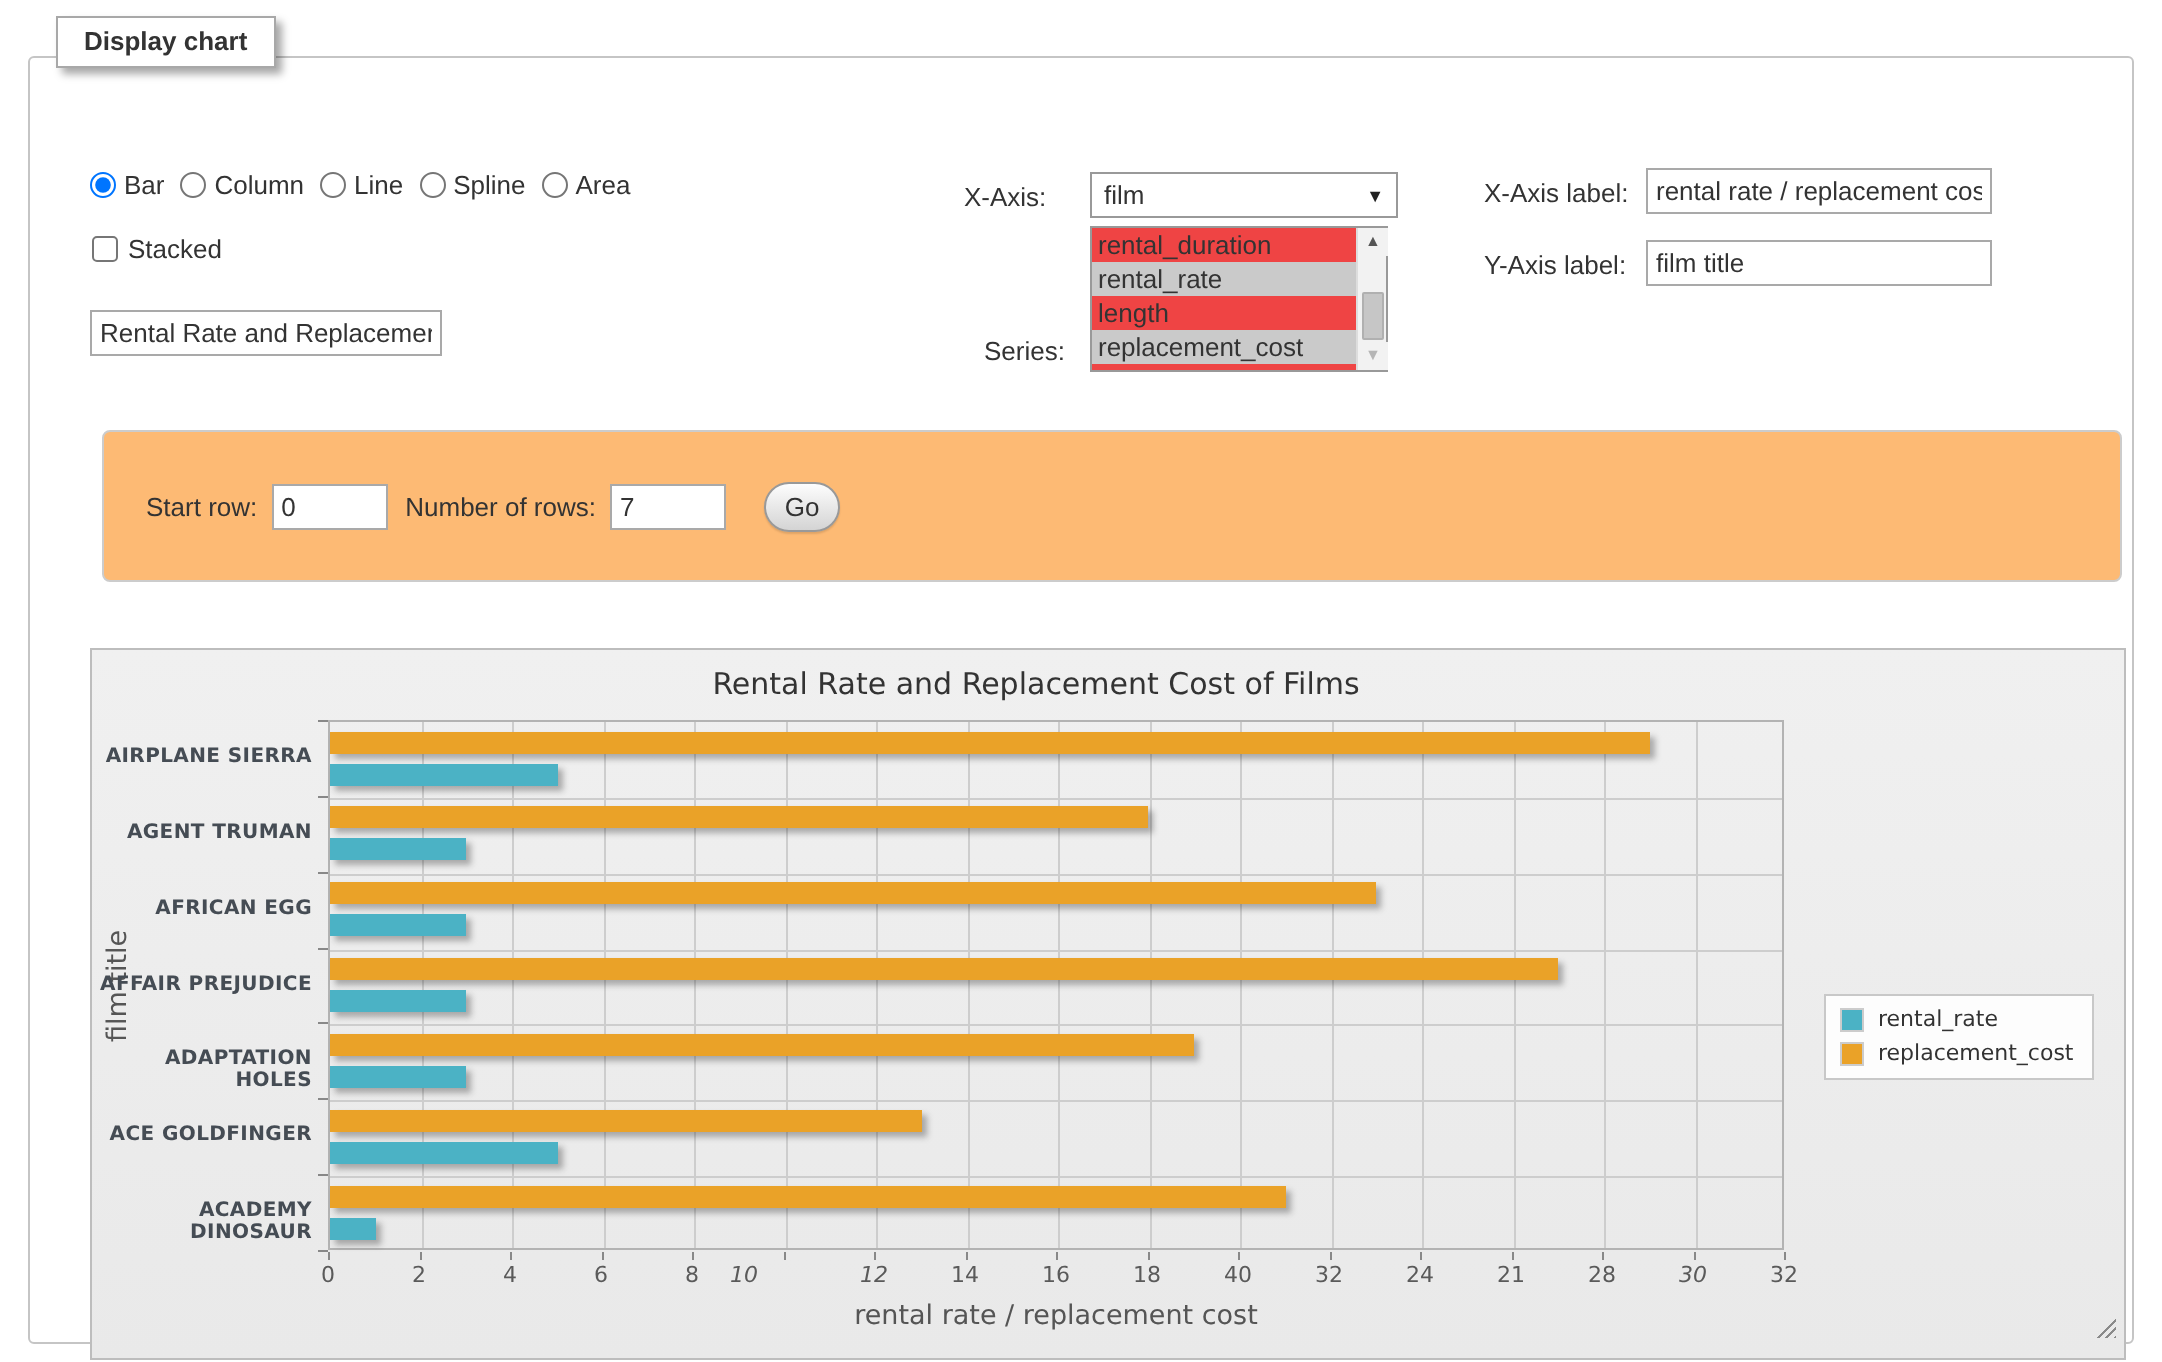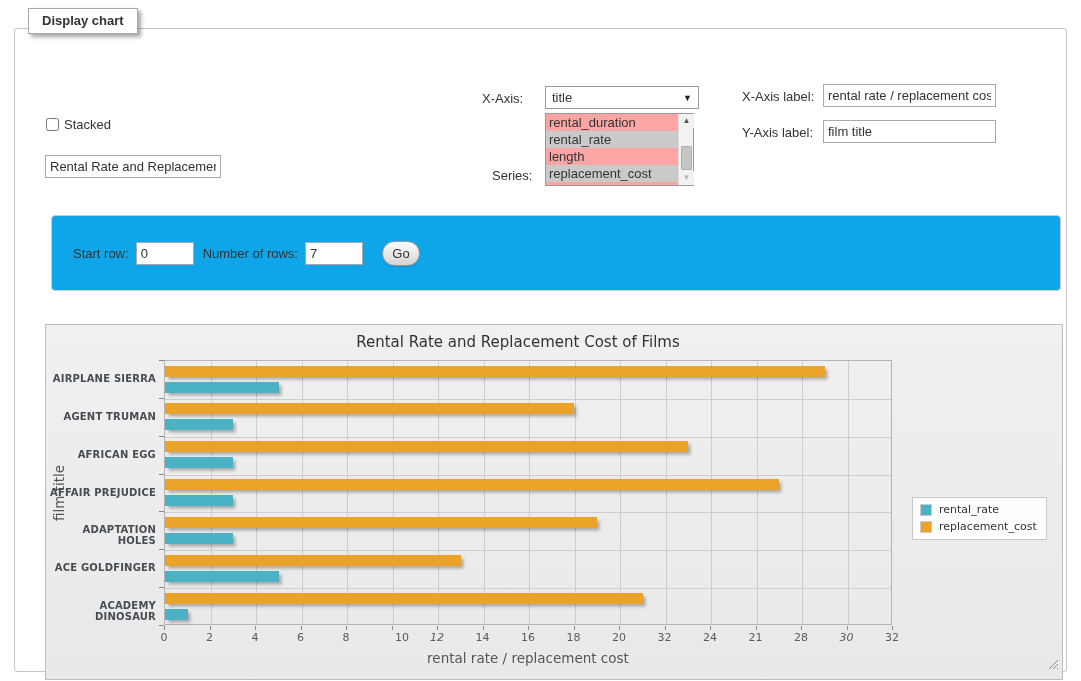--- a/index.html
+++ b/index.html
@@ -29,38 +29,38 @@
   .series-lbl { left:477px; top:139px; }
   .xaxislabel-lbl { left:727px; top:60px; }
   .yaxislabel-lbl { left:727px; top:96px; }
 
   .selectbox { position:absolute; left:530px; top:57px; width:154px; height:23px; border:1px solid #999;
            background:#fff; display:flex; align-items:center; padding:0 6px; cursor:default; }
   .selectbox .sel-text { flex:1; }
   .selectbox .sel-arrow { font-size:9px; color:#222; }
 
   .listbox { position:absolute; left:530px; top:84px; width:149px; height:73px; border:1px solid #999;
-           background:#fca5a5; display:flex; }
+           background:#ef4444; display:flex; }
   .list-opts { flex:1; overflow:hidden; }
   .list-opt { height:17px; line-height:17px; padding:0 3px; white-space:nowrap; }
   .list-opt.selected { background:#cacaca; }
   .sbar { width:15px; background:#f2f2f2; border-left:1px solid #ddd; position:relative; }
   .sbar .arr { position:absolute; left:0; width:15px; height:14px; text-align:center; font-size:8px;
            line-height:14px; color:#555; background:#f2f2f2; }
   .sbar .arr.up { top:0; }
   .sbar .arr.down { bottom:0; color:#b5b5b5; }
   .sbar .thumb { position:absolute; left:2px; top:32px; width:11px; height:24px; background:#c6c6c6;
            border:1px solid #b0b0b0; border-radius:1px; }
 
   .axis-input { position:absolute; width:173px; }
   .x-axis-input { left:808px; top:55px; }
   .y-axis-input { left:808px; top:91px; }
 
   .rows-panel { position:absolute; left:36px; top:186px; width:1010px; height:76px;
-           background:#0ea5e9; border:1px solid #ccc; border-radius:4px; }
+           background:#fdba74; border:1px solid #ccc; border-radius:4px; }
   .rows-panel .row { position:absolute; left:21px; top:25px; display:flex; align-items:center; }
   .rows-panel input { width:58px; margin-left:7px; }
   .rows-panel .nlbl { margin-left:9px; }
   .go-btn { margin-left:19px; width:38px; height:25px; border:1px solid #999; border-radius:13px;
            background:linear-gradient(#fdfdfd,#d4d4d4); font-family:"Liberation Sans",sans-serif;
            font-size:13px; color:#333; cursor:pointer; box-shadow:0 1px 1px rgba(0,0,0,0.12); }
 
   
   .chart { position:absolute; left:30px; top:295px; width:1018px; height:356px;
            background:linear-gradient(#f0f0f0,#e9e9e9); border:1px solid #bdbdbd;
@@ -90,31 +90,53 @@
   .resize-handle { position:absolute; right:4px; bottom:10px; width:11px; height:11px;
            background:repeating-linear-gradient(315deg, #8a8a8a 0 1px, transparent 1px 3px);
            clip-path:polygon(100% 0, 100% 100%, 0 100%); cursor:nwse-resize; }
 </style>
 </head>
 <body>
 
 <div class="page">
   <div class="frame">
 
+    <div class="radio-row">
+        <label>
+          <input type="radio" name="charttype" checked="" style="">
+          <span>Bar</span>
+        </label>
+        <label>
+          <input type="radio" name="charttype" style="">
+          <span>Column</span>
+        </label>
+        <label>
+          <input type="radio" name="charttype" style="">
+          <span>Line</span>
+        </label>
+        <label>
+          <input type="radio" name="charttype" style="">
+          <span>Spline</span>
+        </label>
+        <label>
+          <input type="radio" name="charttype" style="">
+          <span>Area</span>
+        </label>
+      </div>
 
     <div class="stacked-row">
       <input type="checkbox" style="">
       <span>Stacked</span>
     </div>
 
     <input type="text" class="title-input" value="Rental Rate and Replacement Cost of Films" style="">
 
     <span class="lbl xaxis-lbl">X-Axis:</span>
     <div class="selectbox">
-      <span class="sel-text">title</span>
+      <span class="sel-text">film</span>
       <span class="sel-arrow">▼</span>
     </div>
 
     <span class="lbl series-lbl">Series:</span>
     <div class="listbox">
       <div class="list-opts">
           <div class="list-opt">rental_duration</div>
           <div class="list-opt selected">rental_rate</div>
           <div class="list-opt">length</div>
           <div class="list-opt selected">replacement_cost</div>
@@ -198,31 +220,31 @@
         <div class="xtick-label" style="left: 101px;">0</div>
         <div class="xtick-mark" style="left: 163.5px;"></div>
         <div class="xtick-label" style="left: 146.5px;">2</div>
         <div class="xtick-mark" style="left: 209px;"></div>
         <div class="xtick-label" style="left: 192px;">4</div>
         <div class="xtick-mark" style="left: 254.5px;"></div>
         <div class="xtick-label" style="left: 237.5px;">6</div>
         <div class="xtick-mark" style="left: 300px;"></div>
         <div class="xtick-label" style="left: 283px;">8</div>
         <div class="xtick-mark" style="left: 345.5px;"></div>
-        <div class="xtick-label" style="left: 339px;">10</div>
+        <div class="xtick-label" style="left: 309px; font-style: italic;">10</div>
         <div class="xtick-mark" style="left: 391px;"></div>
         <div class="xtick-label" style="left: 374px; font-style: italic;">12</div>
         <div class="xtick-mark" style="left: 436.5px;"></div>
         <div class="xtick-label" style="left: 419.5px; text-align: center;">14</div>
         <div class="xtick-mark" style="left: 482px;"></div>
         <div class="xtick-label" style="left: 465px;">16</div>
         <div class="xtick-mark" style="left: 527.5px;"></div>
         <div class="xtick-label" style="left: 510.5px;">18</div>
         <div class="xtick-mark" style="left: 573px;"></div>
-        <div class="xtick-label" style="left: 556px;">20</div>
+        <div class="xtick-label" style="left: 556px;">40</div>
         <div class="xtick-mark" style="left: 618.5px;"></div>
         <div class="xtick-label" style="left: 601.5px;">32</div>
         <div class="xtick-mark" style="left: 664px;"></div>
         <div class="xtick-label" style="left: 647px;">24</div>
         <div class="xtick-mark" style="left: 709.5px;"></div>
         <div class="xtick-label" style="left: 692.5px;">21</div>
         <div class="xtick-mark" style="left: 755px;"></div>
         <div class="xtick-label" style="left: 738px;">28</div>
         <div class="xtick-mark" style="left: 800.5px;"></div>
         <div class="xtick-label" style="left: 783.5px; font-style: italic;">30</div>

